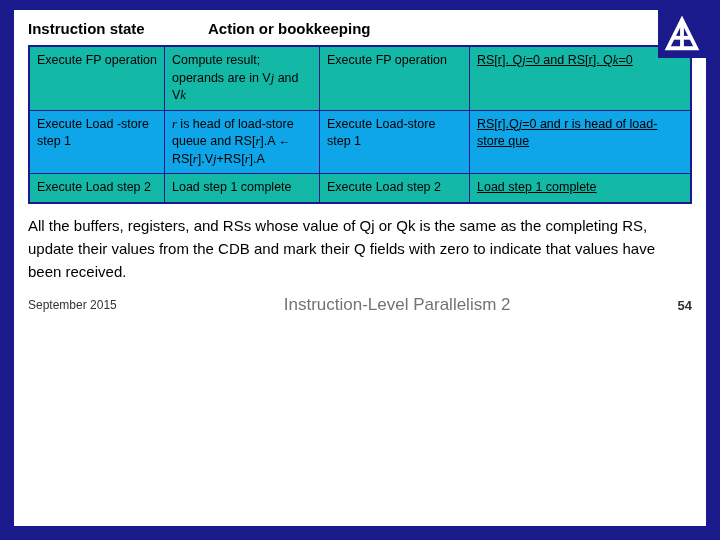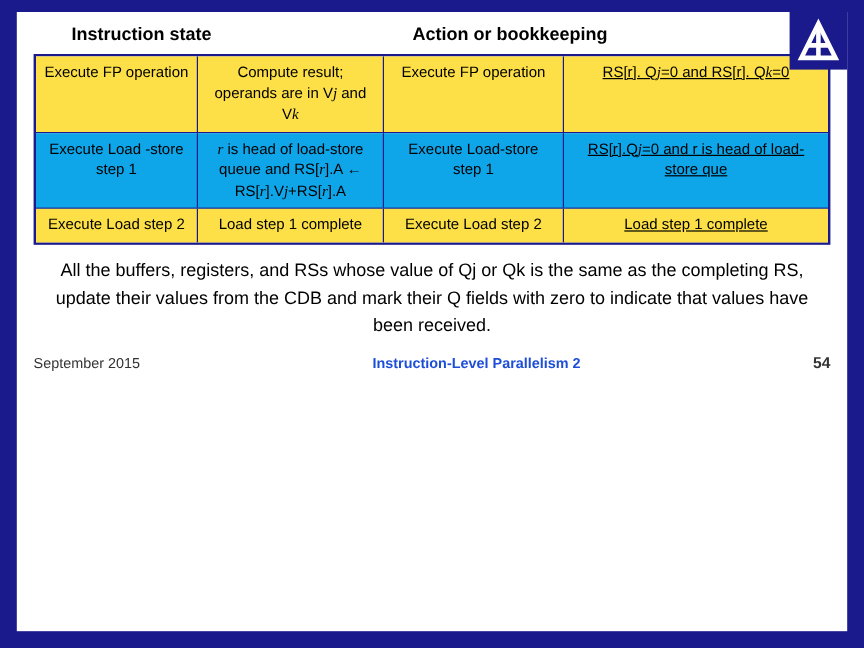--- a/index.html
+++ b/index.html
@@ -10,21 +10,20 @@
       font-family: Arial, sans-serif;
       position: relative;
       overflow: hidden;
     }
     .main-content {
       background: white;
       margin: 10px 14px;
       padding: 10px 14px 14px 14px;
       position: relative;
       min-height: 516px;
-      text-align: center;
     }
     
     .logo {
       position: absolute;
       top: 0px;
       right: 0px;
       width: 48px;
       height: 48px;
       background: #1a1a8c;
       display: flex;
@@ -66,21 +65,21 @@
       margin-bottom: 10px;
     }
     .table-row {
       display: flex;
       border-bottom: 1px solid #1a1a8c;
     }
     .table-row:last-child {
       border-bottom: none;
     }
     .table-row.highlighted {
-      background: #fde047;
+      background: #14b8a6;
     }
     .table-row.normal {
       background: #0ea5e9;
     }
     .cell {
       padding: 5px 7px;
       font-size: 12.5px;
       color: #000;
       border-right: 1px solid #1a1a8c;
       vertical-align: top;
@@ -119,23 +118,22 @@
       display: flex;
       justify-content: space-between;
       align-items: center;
       margin-top: 4px;
     }
     .footer-date {
       font-size: 12px;
       color: #333;
     }
     .footer-title {
-      font-size: 12px;
-      color: #1d4ed8;
-      font-weight: bold;
+      font-size: 17px;
+      color: #737373;
     }
     .footer-page {
       font-size: 13px;
       color: #333;
       font-weight: bold;
     }
     
     .math {
       font-style: italic;
       font-family: 'Times New Roman', serif;

